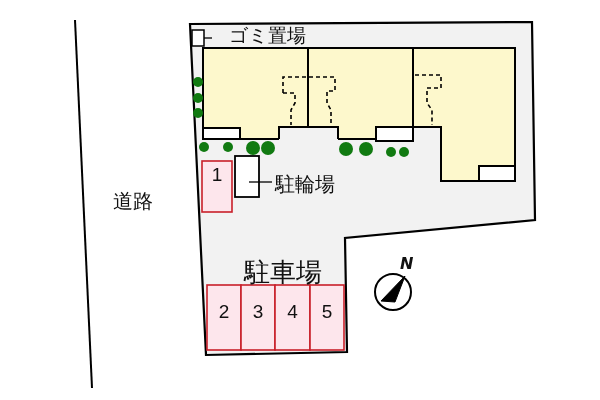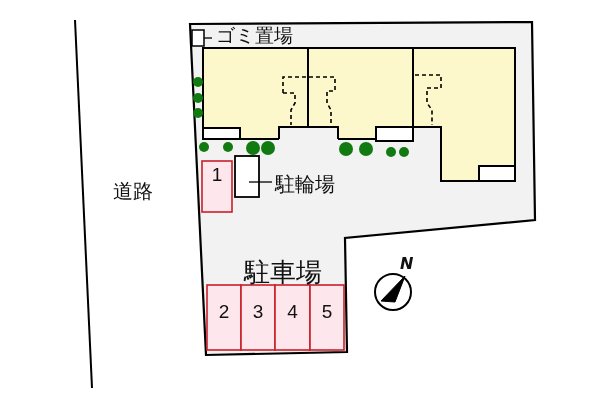--- a/index.html
+++ b/index.html
@@ -66,22 +66,22 @@
     <circle cx="404" cy="152" r="5"></circle>
   </g>
 
   <g>
     <circle cx="393" cy="292" r="18" fill="#fff" stroke="#000" stroke-width="2"></circle>
     <polygon points="405,276 395,302 381,301" fill="#000"></polygon>
     <polygon points="405,276 395,302 381,301" fill="none" stroke="#000" stroke-width="1"></polygon>
   </g>
 </svg>
 
-<div class="lbl" style="left:216px; top:26px; font-size:19px;">ゴミ置場</div>
-<div class="lbl" style="left:113px; top:181px; font-size:20px;">道路</div>
+<div class="lbl" style="left:229px; top:26px; font-size:19px;">ゴミ置場</div>
+<div class="lbl" style="left:113px; top:191px; font-size:20px;">道路</div>
 <div class="lbl" style="left:275px; top:174px; font-size:20px;">駐輪場</div>
 <div class="lbl" style="left:244px; top:259px; font-size:26px;">駐車場</div>
 <div class="lbl" style="left:400px; top:256px; font-size:16px; font-style:italic; font-weight:bold;">N</div>
 
 <div class="num" style="left:202px; top:165px; width:30px;">1</div>
 <div class="num" style="left:207px; top:302px; width:34px;">2</div>
 <div class="num" style="left:241px; top:302px; width:34px;">3</div>
 <div class="num" style="left:275px; top:302px; width:35px;">4</div>
 <div class="num" style="left:310px; top:302px; width:34px;">5</div>
 

